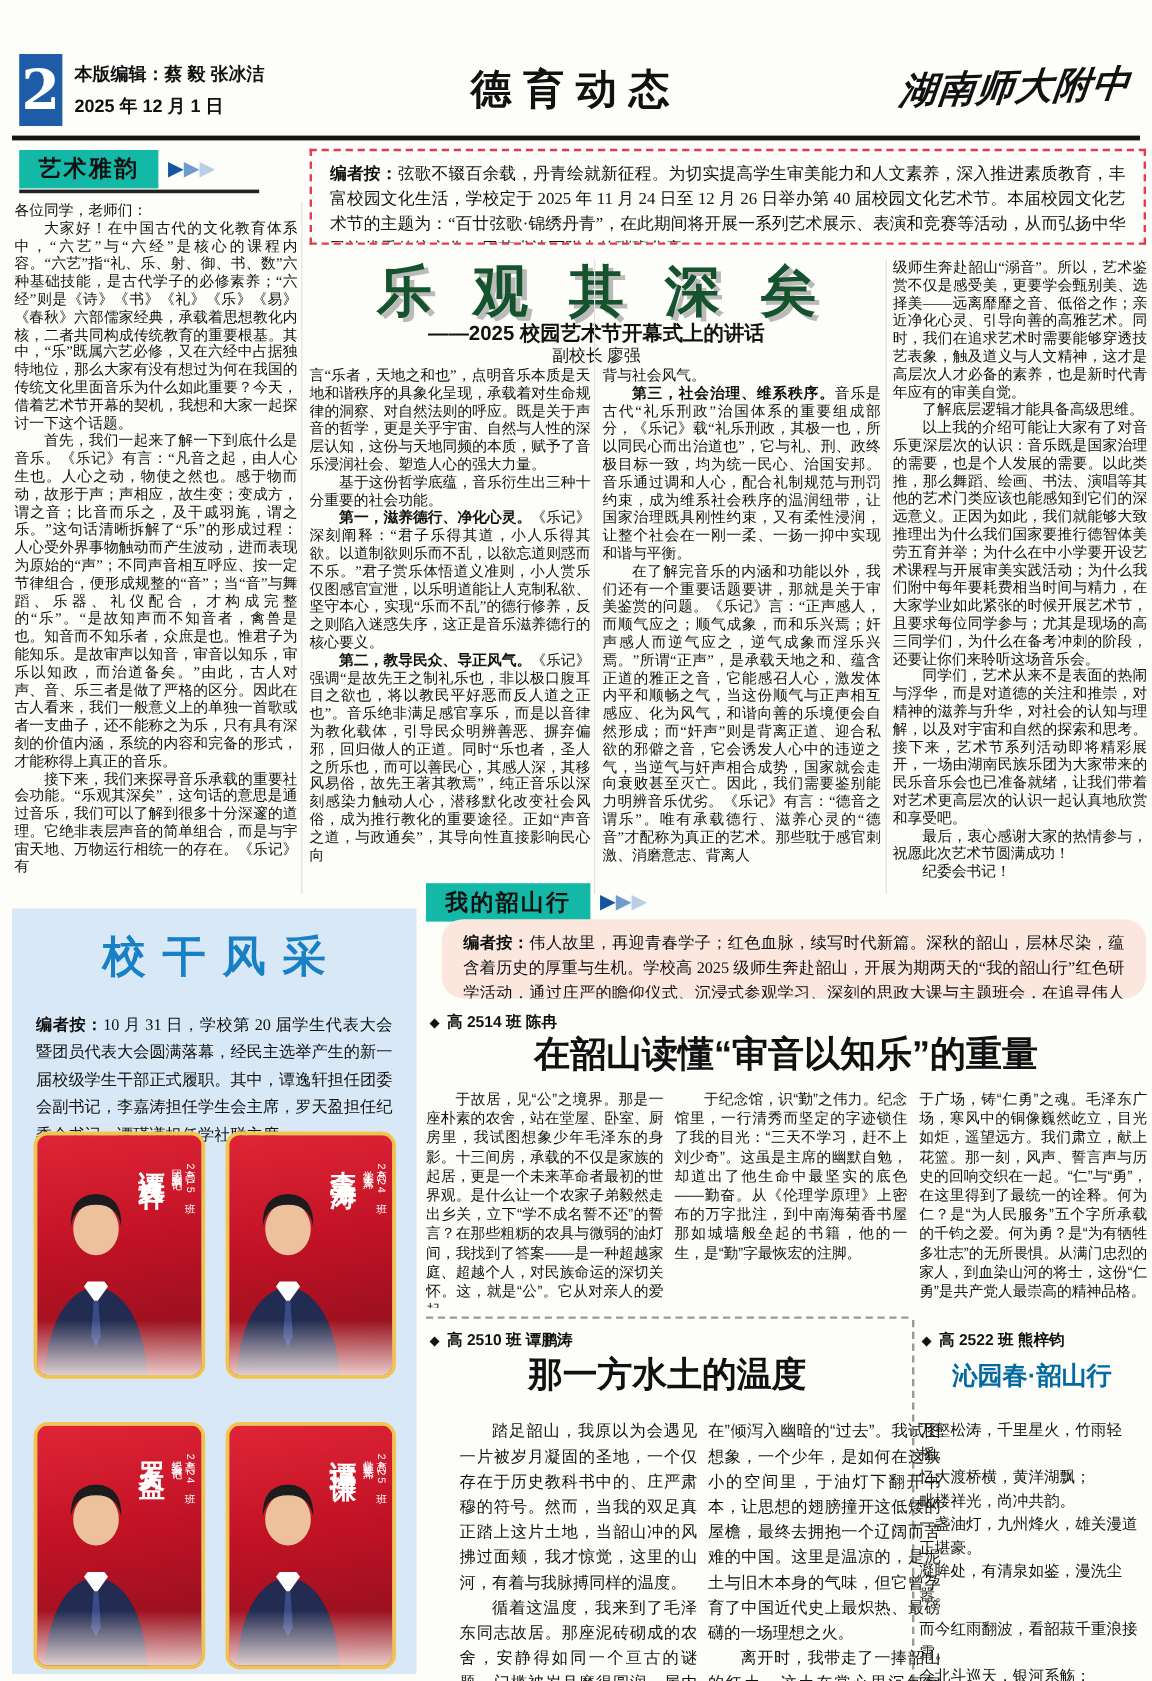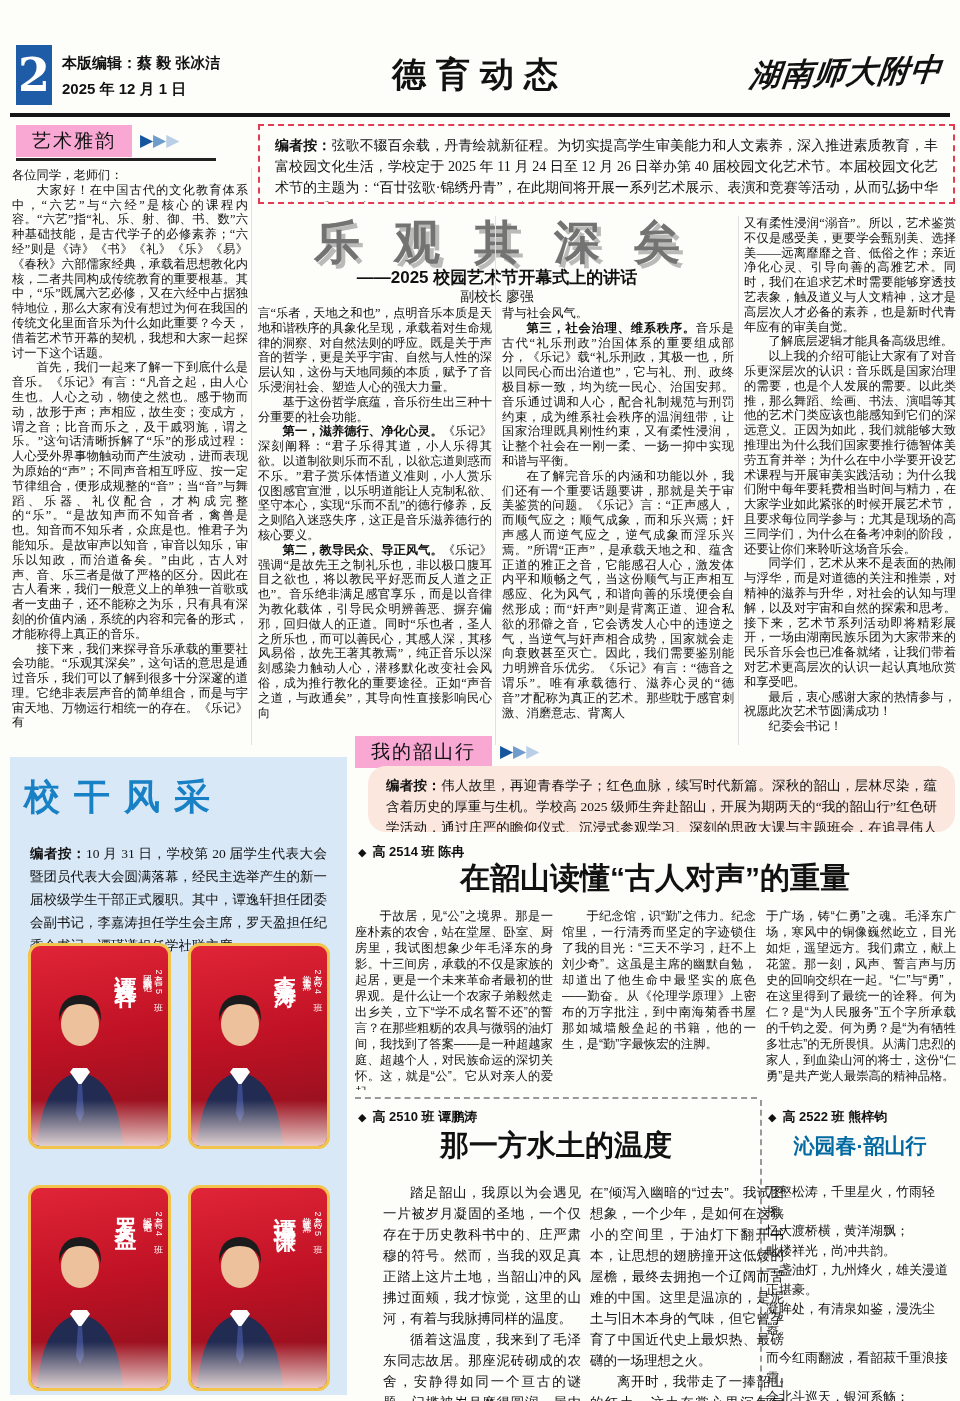--- a/index.html
+++ b/index.html
@@ -13,52 +13,52 @@
   .edit-block{position:absolute;left:62px;top:50px;font-size:15px;font-weight:bold;line-height:26px;}
   .col-title{position:absolute;left:0;right:0;top:52px;text-align:center;font-size:34px;
              font-weight:900;letter-spacing:10px;}
   .masthead{position:absolute;right:18px;top:52px;font-family:"DejaVu Serif",serif;
             font-style:italic;font-weight:bold;font-size:31px;transform:skewX(-8deg) rotate(-2deg);
             letter-spacing:1px;}
   .head-rule{position:absolute;left:10px;top:113px;width:940px;height:4px;background:#151515;}
 
   
   .tag{position:absolute;display:flex;align-items:center;gap:8px;}
-  .tag-box{background:#f9a8d4;padding:3px 16px;font-size:19px;font-weight:normal;letter-spacing:2px;}
+  .tag-box{background:#14b8a6;padding:3px 16px;font-size:19px;font-weight:bold;letter-spacing:2px;}
   .arrows span{font-size:17px;line-height:1;}
   .a1{color:#14559e}.a2{color:#6f9ccb}.a3{color:#b9cfe6}
   .tag-underline{position:absolute;left:16px;top:158px;width:200px;height:3px;background:#222;}
 
   
   .serif{font-family:"Liberation Serif","DejaVu Serif",serif;}
   .col{position:absolute;overflow:hidden;text-align:justify;}
   .para{margin:0;text-indent:2em;}
   .para.ni{text-indent:0;}
   .para b{font-weight:bold;}
 
   
   .art-note{position:absolute;left:258px;top:124px;width:663px;height:58px;
             border:2px dashed #e23b52;padding:9px 15px;font-size:14px;line-height:21px;
             text-align:justify;overflow:hidden;}
   .speech-title{position:absolute;left:258px;top:212px;width:478px;text-align:center;
-                font-weight:900;font-size:46px;color:#737373;letter-spacing:34px;text-indent:34px;
+                font-weight:900;font-size:46px;color:#14532d;letter-spacing:34px;text-indent:34px;
                 font-family:"Liberation Serif","DejaVu Serif",serif;
                 text-shadow:4px 4px 0 rgba(60,60,60,.35);}
   .speech-sub{position:absolute;left:258px;top:266px;width:478px;text-align:center;
               font-weight:bold;font-size:17px;}
   .speech-author{position:absolute;left:258px;top:288px;width:478px;text-align:center;font-size:14px;}
   .speech{font-size:12.3px;line-height:14.8px;}
   .vr{position:absolute;width:1px;background:#e1e1e1;}
   .vr1{left:251px;top:168px;height:577px;}
   .vr2{left:495px;top:216px;height:529px;}
   .vr3{left:738px;top:216px;height:529px;}
 
   
   .cadre-panel{position:absolute;left:10px;top:757px;width:337px;height:638px;background:#d8e8f7;}
-  .cadre-title{margin:16px 0 0;color:#1880c4;font-size:36px;font-weight:900;
+  .cadre-title{margin:16px 0 0;text-align:center;color:#1880c4;font-size:36px;font-weight:900;
                letter-spacing:14px;text-indent:14px;font-family:Liberation Serif, serif;}
   .cadre-note{margin:20px 20px 0;font-size:13.5px;line-height:23px;text-align:justify;}
   .card-grid{position:absolute;left:18px;top:186px;width:302px;display:grid;
              grid-template-columns:1fr 1fr;gap:36px 17px;}
   .card{position:relative;height:200px;border:3px solid #f3c44b;border-radius:12px;
         background:linear-gradient(170deg,#e02537 0%,#c11225 45%,#85101c 100%);overflow:hidden;}
   .card::after{content:'';position:absolute;left:0;right:0;bottom:0;height:46px;
         background:linear-gradient(to top,rgba(255,235,230,.85),rgba(255,255,255,0));}
   .portrait{position:absolute;left:-6px;bottom:0;width:110px;height:160px;}
   .v-name{position:absolute;right:26px;top:12px;writing-mode:vertical-rl;color:#fff;
@@ -129,21 +129,21 @@
       <p class="para"><b></b><span>基于这份哲学底蕴，音乐衍生出三种十分重要的社会功能。</span></p>
       <p class="para"><b>第一，滋养德行、净化心灵。</b><span>《乐记》深刻阐释：“君子乐得其道，小人乐得其欲。以道制欲则乐而不乱，以欲忘道则惑而不乐。”君子赏乐体悟道义准则，小人赏乐仅图感官宣泄，以乐明道能让人克制私欲、坚守本心，实现“乐而不乱”的德行修养，反之则陷入迷惑失序，这正是音乐滋养德行的核心要义。</span></p>
       <p class="para"><b>第二，教导民众、导正风气。</b><span>《乐记》强调“是故先王之制礼乐也，非以极口腹耳目之欲也，将以教民平好恶而反人道之正也”。音乐绝非满足感官享乐，而是以音律为教化载体，引导民众明辨善恶、摒弃偏邪，回归做人的正道。同时“乐也者，圣人之所乐也，而可以善民心，其感人深，其移风易俗，故先王著其教焉”，纯正音乐以深刻感染力触动人心，潜移默化改变社会风俗，成为推行教化的重要途径。正如“声音之道，与政通矣”，其导向性直接影响民心向</span></p>
     </div>
   <div class="col serif speech" style="left:502px;top:306px;width:232px;height:439px;">
       <p class="para ni"><b></b><span>背与社会风气。</span></p>
       <p class="para"><b>第三，社会治理、维系秩序。</b><span>音乐是古代“礼乐刑政”治国体系的重要组成部分，《乐记》载“礼乐刑政，其极一也，所以同民心而出治道也”，它与礼、刑、政终极目标一致，均为统一民心、治国安邦。音乐通过调和人心，配合礼制规范与刑罚约束，成为维系社会秩序的温润纽带，让国家治理既具刚性约束，又有柔性浸润，让整个社会在一刚一柔、一扬一抑中实现和谐与平衡。</span></p>
       <p class="para"><b></b><span>在了解完音乐的内涵和功能以外，我们还有一个重要话题要讲，那就是关于审美鉴赏的问题。《乐记》言：“正声感人，而顺气应之；顺气成象，而和乐兴焉；奸声感人而逆气应之，逆气成象而淫乐兴焉。”所谓“正声”，是承载天地之和、蕴含正道的雅正之音，它能感召人心，激发体内平和顺畅之气，当这份顺气与正声相互感应、化为风气，和谐向善的乐境便会自然形成；而“奸声”则是背离正道、迎合私欲的邪僻之音，它会诱发人心中的违逆之气，当逆气与奸声相合成势，国家就会走向衰败甚至灭亡。因此，我们需要鉴别能力明辨音乐优劣。《乐记》有言：“德音之谓乐”。唯有承载德行、滋养心灵的“德音”才配称为真正的艺术。那些耽于感官刺激、消磨意志、背离人</span></p>
     </div>
   <div class="col serif speech" style="left:744px;top:216px;width:212px;height:529px;">
-      <p class="para ni"><b></b><span>又有柔性浸润“溺音”。所以，艺术鉴赏不仅是感受美，更要学会甄别美、选择美——远离靡靡之音、低俗之作；亲近净化心灵、引导向善的高雅艺术。同时，我们在追求艺术时需要能够穿透技艺表象，触及道义与人文精神，这才是高层次人才必备的素养，也是新时代青年应有的审美自觉。</span></p>
+      <p class="para ni"><b></b><span>级师生奔赴韶山“溺音”。所以，艺术鉴赏不仅是感受美，更要学会甄别美、选择美——远离靡靡之音、低俗之作；亲近净化心灵、引导向善的高雅艺术。同时，我们在追求艺术时需要能够穿透技艺表象，触及道义与人文精神，这才是高层次人才必备的素养，也是新时代青年应有的审美自觉。</span></p>
       <p class="para"><b></b><span>了解底层逻辑才能具备高级思维。</span></p>
       <p class="para"><b></b><span>以上我的介绍可能让大家有了对音乐更深层次的认识：音乐既是国家治理的需要，也是个人发展的需要。以此类推，那么舞蹈、绘画、书法、演唱等其他的艺术门类应该也能感知到它们的深远意义。正因为如此，我们就能够大致推理出为什么我们国家要推行德智体美劳五育并举；为什么在中小学要开设艺术课程与开展审美实践活动；为什么我们附中每年要耗费相当时间与精力，在大家学业如此紧张的时候开展艺术节，且要求每位同学参与；尤其是现场的高三同学们，为什么在备考冲刺的阶段，还要让你们来聆听这场音乐会。</span></p>
       <p class="para"><b></b><span>同学们，艺术从来不是表面的热闹与浮华，而是对道德的关注和推崇，对精神的滋养与升华，对社会的认知与理解，以及对宇宙和自然的探索和思考。接下来，艺术节系列活动即将精彩展开，一场由湖南民族乐团为大家带来的民乐音乐会也已准备就绪，让我们带着对艺术更高层次的认识一起认真地欣赏和享受吧。</span></p>
       <p class="para"><b></b><span>最后，衷心感谢大家的热情参与，祝愿此次艺术节圆满成功！</span></p>
       <p class="para"><b></b><span>纪委会书记！</span></p>
     </div>
 
   <div class="cadre-panel">
     <h2 class="cadre-title">校干风采</h2>
     <p class="cadre-note serif"><b>编者按：</b><span>10 月 31 日，学校第 20 届学生代表大会暨团员代表大会圆满落幕，经民主选举产生的新一届校级学生干部正式履职。其中，谭逸轩担任团委会副书记，李嘉涛担任学生会主席，罗天盈担任纪委会书记，谭瑾谦担任学社联主席。</span></p>
@@ -212,21 +212,21 @@
     <span class="arrows"><span class="a1">▶</span><span class="a2">▶</span><span class="a3">▶</span></span>
   </div>
 
   <div class="shao-note serif">
     <b>编者按：</b><span>伟人故里，再迎青春学子；红色血脉，续写时代新篇。深秋的韶山，层林尽染，蕴含着历史的厚重与生机。学校高 2025 级师生奔赴韶山，开展为期两天的“我的韶山行”红色研学活动，通过庄严的瞻仰仪式、沉浸式参观学习、深刻的思政大课与主题班会，在追寻伟人足迹中坚定理想信念，汲取奋进力量。</span>
   </div>
 
   <div class="byline" style="left:358px;top:843px;">
     <span class="diamond">◆</span><span>高 2514 班  陈冉</span>
   </div>
-  <div class="art-title t1">在韶山读懂“古人对声”的重量</div>
+  <div class="art-title t1">在韶山读懂“审音以知乐”的重量</div>
 
   <div class="col shao-col" style="left:355px;top:908px;width:198px;height:182px;">
       <p class="para"><span>于故居，见“公”之境界。那是一座朴素的农舍，站在堂屋、卧室、厨房里，我试图想象少年毛泽东的身影。十三间房，承载的不仅是家族的起居，更是一个未来革命者最初的世界观。是什么让一个农家子弟毅然走出乡关，立下“学不成名誓不还”的誓言？在那些粗粝的农具与微弱的油灯间，我找到了答案——是一种超越家庭、超越个人，对民族命运的深切关怀。这，就是“公”。它从对亲人的爱起</span></p>
     </div>
   <div class="col shao-col" style="left:562px;top:908px;width:194px;height:182px;">
       <p class="para"><span>于纪念馆，识“勤”之伟力。纪念馆里，一行清秀而坚定的字迹锁住了我的目光：“三天不学习，赶不上刘少奇”。这虽是主席的幽默自勉，却道出了他生命中最坚实的底色——勤奋。从《伦理学原理》上密布的万字批注，到中南海菊香书屋那如城墙般垒起的书籍，他的一生，是“勤”字最恢宏的注脚。</span></p>
     </div>
   <div class="col shao-col" style="left:766px;top:908px;width:190px;height:182px;">
       <p class="para ni"><span>于广场，铸“仁勇”之魂。毛泽东广场，寒风中的铜像巍然屹立，目光如炬，遥望远方。我们肃立，献上花篮。那一刻，风声、誓言声与历史的回响交织在一起。“仁”与“勇”，在这里得到了最统一的诠释。何为仁？是“为人民服务”五个字所承载的千钧之爱。何为勇？是“为有牺牲多壮志”的无所畏惧。从满门忠烈的家人，到血染山河的将士，这份“仁勇”是共产党人最崇高的精神品格。</span></p>
     </div>

